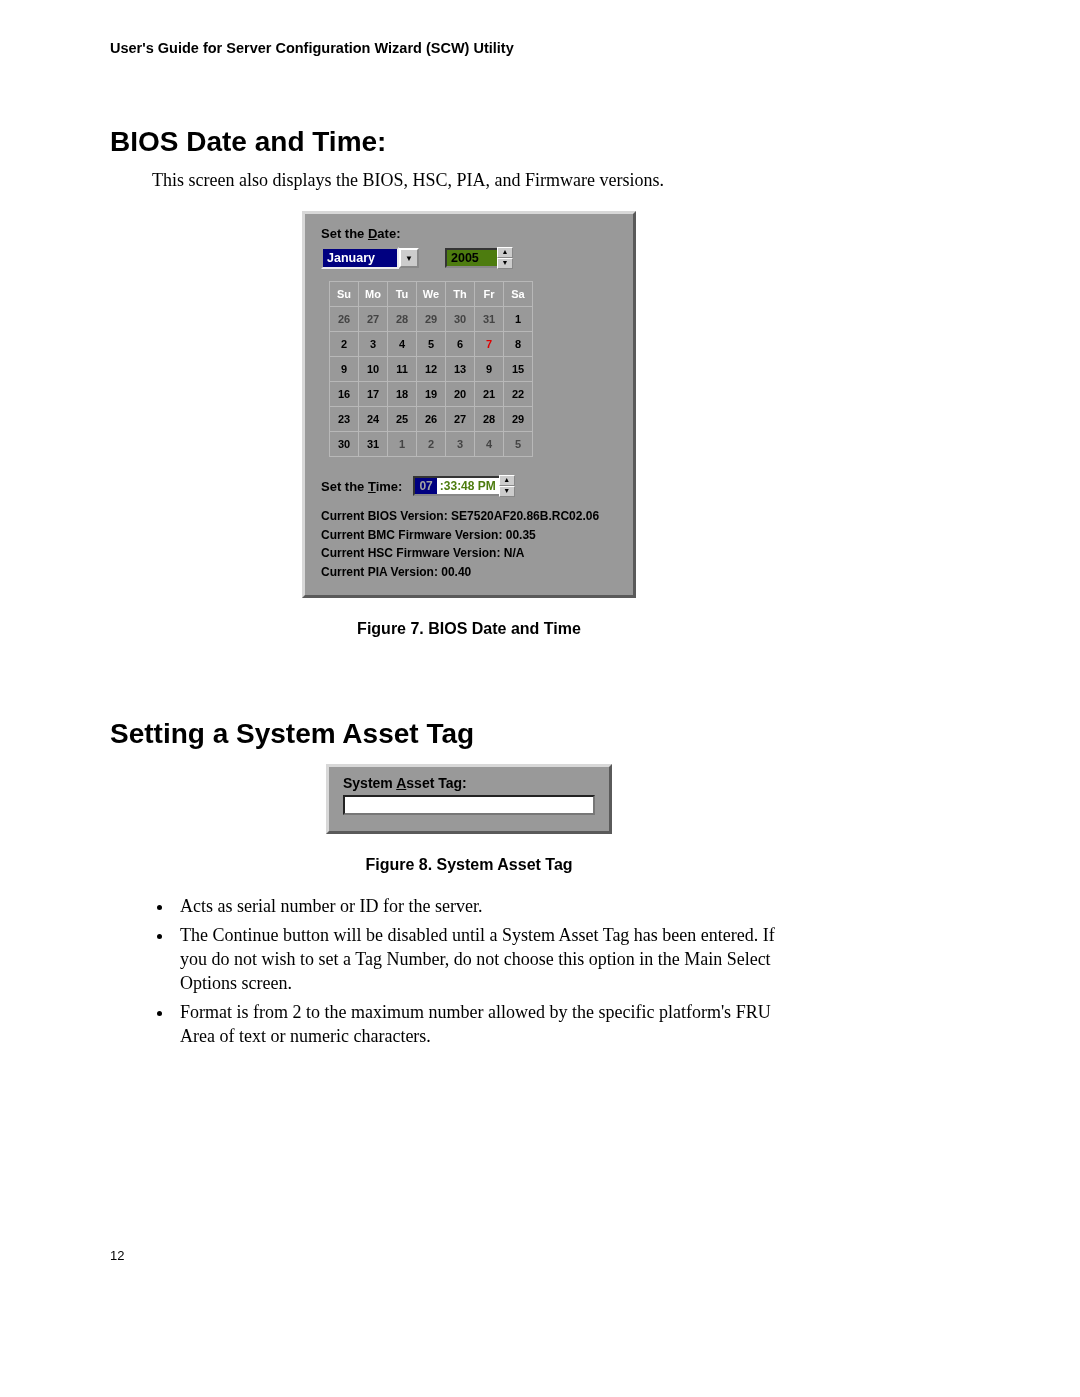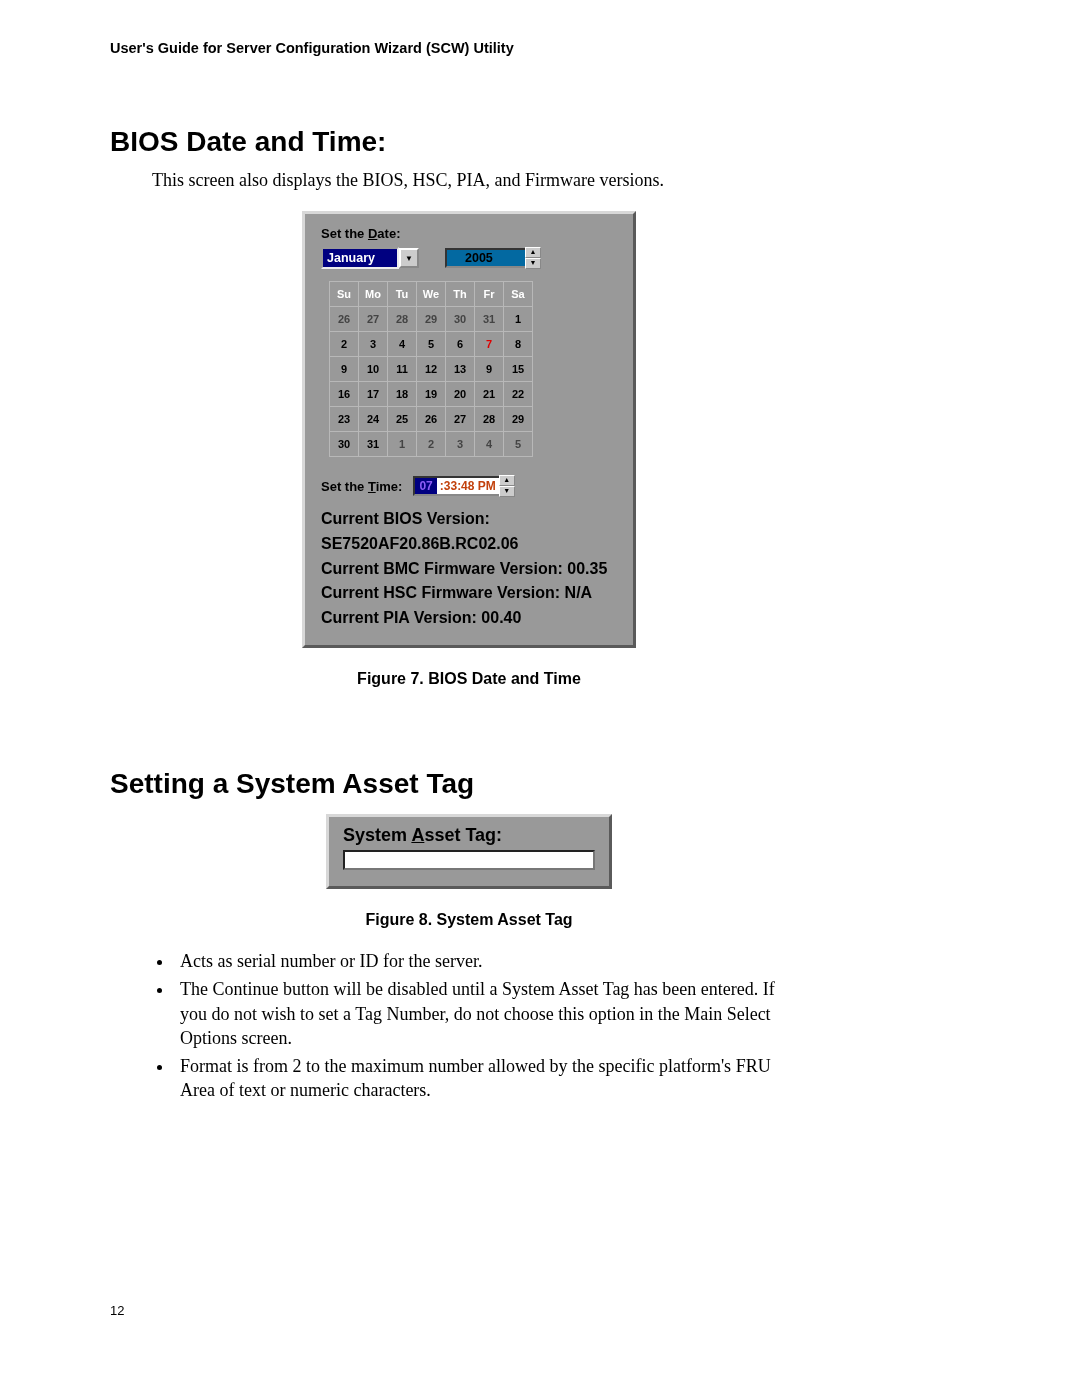--- a/index.html
+++ b/index.html
@@ -79,25 +79,25 @@
     border: 2px solid #888;
     border-top-color: #fff;
     border-left-color: #fff;
     display: inline-flex;
     align-items: center;
     justify-content: center;
     font-size: 8px;
     color: #000;
   }
   .year-box {
-    background: #0369a1;
+    background: #4d7c0f;
     border: 2px inset #888;
     font-size: 12.5px;
     font-weight: bold;
-    padding: 1px 18px;
+    padding: 1px 4px;
     width: 42px;
     text-align: left;
     margin-left: 26px;
   }
   .spin {
     display: inline-flex;
     flex-direction: column;
     margin-left: -2px;
   }
   .spin-btn {
@@ -143,29 +143,29 @@
   .time-field {
     display: flex;
     align-items: center;
     border: 2px inset #888;
     background: #fff;
     font-size: 12px;
     font-weight: bold;
   }
   .time-hh {
     background: #000080;
-    color: #8b5cf6;
+    color: #a3a3a3;
     padding: 1px 4px;
   }
   .time-rest {
     padding: 1px 3px;
-    color: #c2410c;
+    color: #4d7c0f;
   }
   .version-lines {
-    font-size: 16px;
+    font-size: 12px;
     font-weight: bold;
     line-height: 1.55;
     color: #000;
   }
 
   .fig-caption {
     font-family: Arial, Helvetica, sans-serif;
     font-weight: bold;
     font-size: 16px;
     margin-top: 22px;
@@ -178,21 +178,21 @@
     border: 3px solid #5a5a5a;
     border-top-color: #d8d8d8;
     border-left-color: #d8d8d8;
     padding: 8px 14px 16px 14px;
     width: 252px;
     text-align: left;
     font-family: Arial, Helvetica, sans-serif;
   }
   .asset-label {
     font-weight: bold;
-    font-size: 18px;
+    font-size: 14px;
   }
   .asset-label .ul { text-decoration: underline; }
   .asset-input {
     margin-top: 4px;
     width: 100%;
     height: 20px;
     background: #fff;
     border: 2px inset #777;
     box-sizing: border-box;
   }

